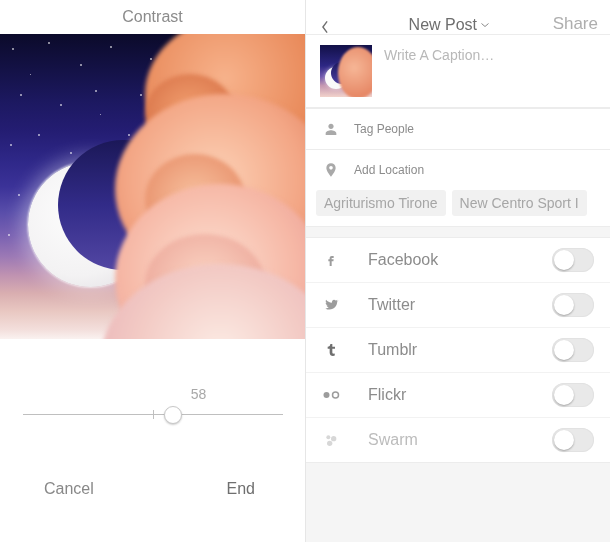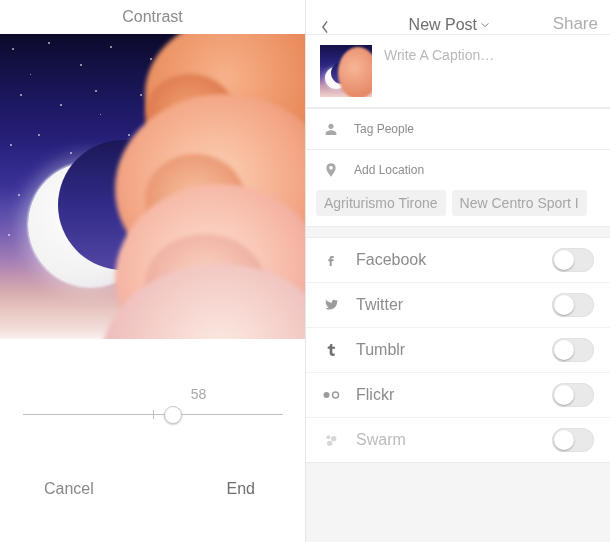--- a/index.html
+++ b/index.html
@@ -117,21 +117,21 @@
   background:#fff; border-bottom:1px solid #ececec; padding: 0 10px 10px 10px;
   display:flex; gap:6px; overflow:hidden; white-space:nowrap;
 }
 .chip {
   background:#f1f1f1; color:#a6a6a6; font-size:14px; padding:5px 8px; border-radius:3px;
   display:inline-block; cursor:pointer;
 }
 
 .share-list { margin-top: 10px; background:#fff; border-top:1px solid #ececec; border-bottom:1px solid #ececec; }
 .share-item {
-  display:flex; align-items:center; padding:10px 16px; gap:16px;
+  display:flex; align-items:center; padding:10px 16px; gap:28px;
   border-bottom:1px solid #f2f2f2; color:#8c8c8c; font-size:16px;
 }
 .share-item:last-child { border-bottom:none; color:#bcbcbc; }
 .share-item .ico { width:18px; display:flex; justify-content:center; }
 .share-item .label { flex:1; }
 .toggle {
   width:42px; height:24px; border-radius:12px; background:#e9e9e9; position:relative;
   box-shadow: inset 0 0 0 1px #e2e2e2;
 }
 .toggle .knob {

